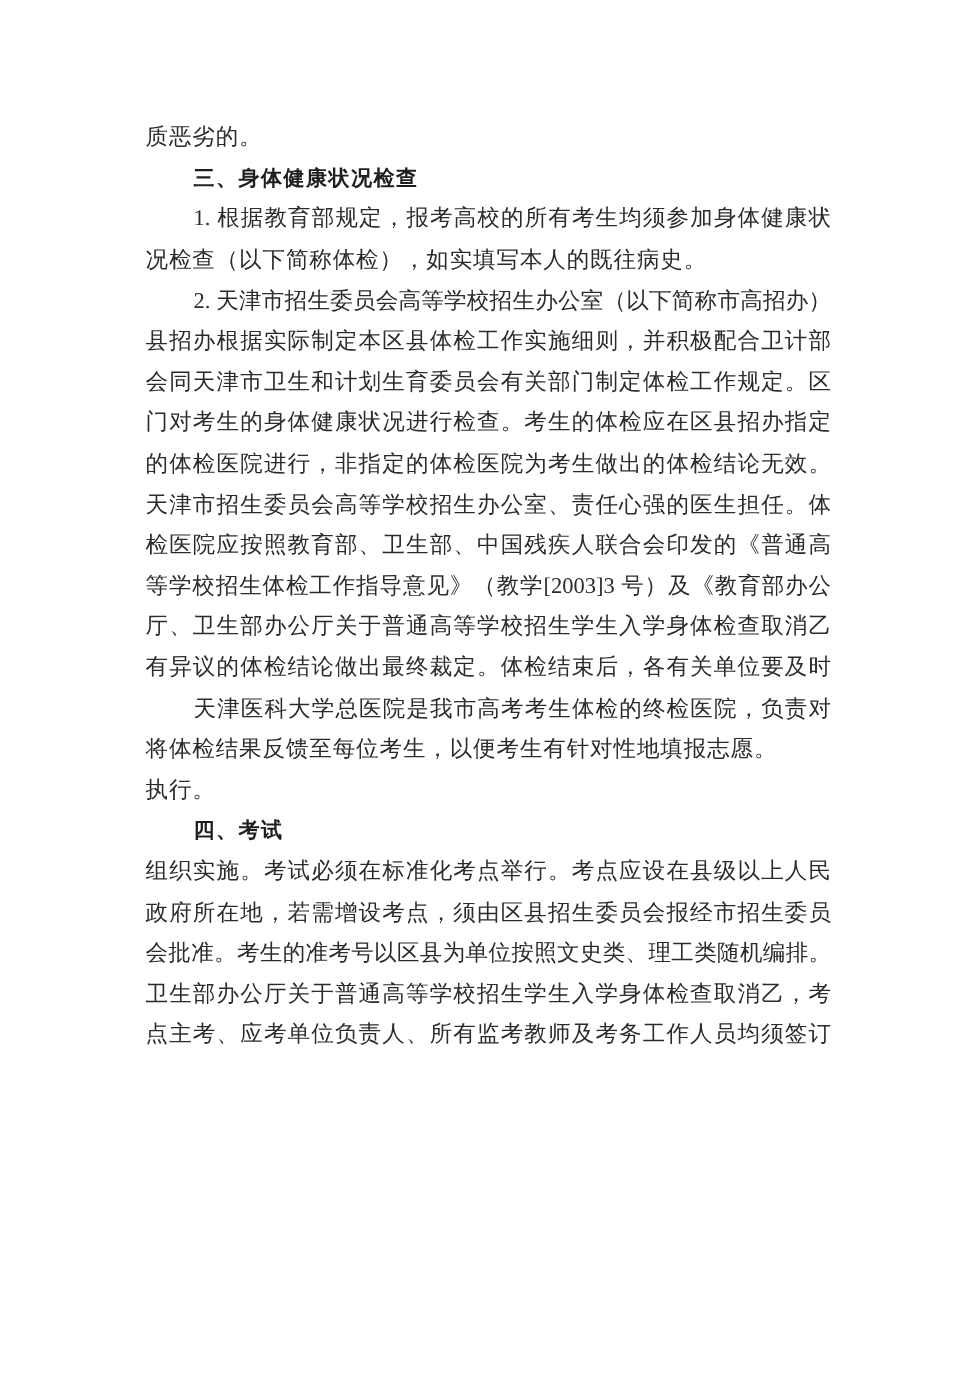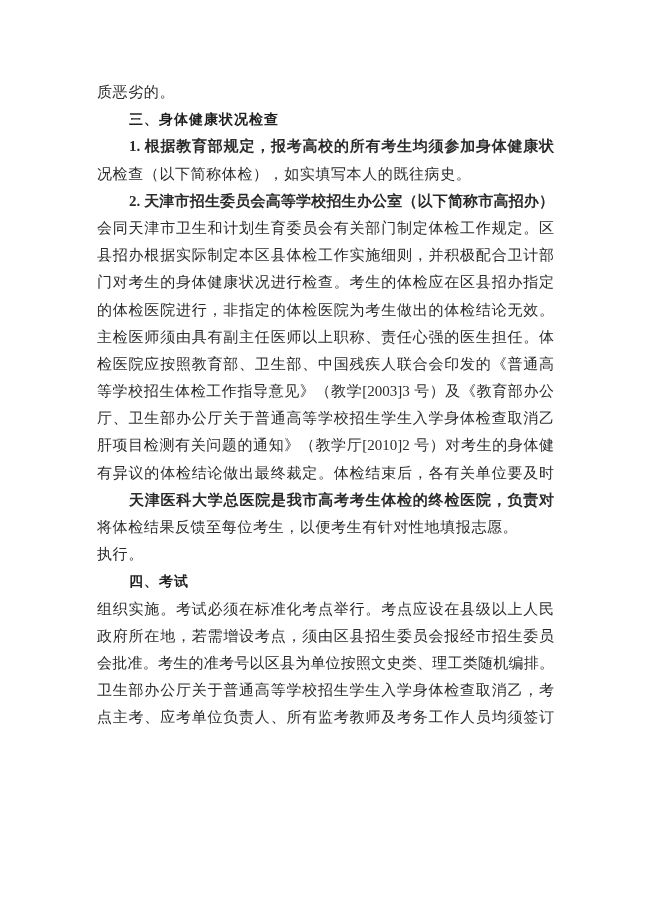--- a/index.html
+++ b/index.html
@@ -35,21 +35,20 @@
   }
   .line.justify {
     letter-spacing: 0;
     white-space: normal;
     text-align: justify;
     text-align-last: justify;
     text-justify: inter-character;
   }
   .line.indent {
     padding-left: 32px;
-    font-weight: bold;
   }
   .line.heading {
     font-weight: bold;
     font-size: 14px;
     letter-spacing: 1px;
     color: #1f1f1f;
   }
   .footer-page-number {
     position: absolute;
     left: 95px;
@@ -88,29 +87,28 @@
 
 <div class="page">
 
   <div class="content">
 
   <div class="line">质恶劣的。</div>
       <div class="line indent heading">三、身体健康状况检查</div>
       <div class="line indent justify">1. 根据教育部规定，报考高校的所有考生均须参加身体健康状</div>
       <div class="line">况检查（以下简称体检），如实填写本人的既往病史。</div>
       <div class="line indent justify">2. 天津市招生委员会高等学校招生办公室（以下简称市高招办）</div>
+      <div class="line justify">县招办根据实际制定本区县体检工作实施细则，并积极配合卫计部</div>
       <div class="line justify">会同天津市卫生和计划生育委员会有关部门制定体检工作规定。区</div>
-      <div class="line justify">县招办根据实际制定本区县体检工作实施细则，并积极配合卫计部</div>
       <div class="line justify">门对考生的身体健康状况进行检查。考生的体检应在区县招办指定</div>
       <div class="line justify">的体检医院进行，非指定的体检医院为考生做出的体检结论无效。</div>
-      <div class="line justify">主检医师须由具有副主任医师以上职称、责任心强的医生担任。体</div>
+      <div class="line justify">天津市招生委员会高等学校招生办公室、责任心强的医生担任。体</div>
       <div class="line justify">检医院应按照教育部、卫生部、中国残疾人联合会印发的《普通高</div>
       <div class="line justify">等学校招生体检工作指导意见》（教学[2003]3 号）及《教育部办公</div>
       <div class="line justify">厅、卫生部办公厅关于普通高等学校招生学生入学身体检查取消乙</div>
-      <div class="line justify">肝项目检测有关问题的通知》（教学厅[2010]2 号）对考生的身体健</div>
       <div class="line justify">有异议的体检结论做出最终裁定。体检结束后，各有关单位要及时</div>
       <div class="line indent justify">天津医科大学总医院是我市高考考生体检的终检医院，负责对</div>
       <div class="line">将体检结果反馈至每位考生，以便考生有针对性地填报志愿。</div>
       <div class="line">执行。</div>
       <div class="line indent heading">四、考试</div>
       <div class="line justify">组织实施。考试必须在标准化考点举行。考点应设在县级以上人民</div>
       <div class="line justify">政府所在地，若需增设考点，须由区县招生委员会报经市招生委员</div>
       <div class="line justify">会批准。考生的准考号以区县为单位按照文史类、理工类随机编排。</div>
       <div class="line justify">卫生部办公厅关于普通高等学校招生学生入学身体检查取消乙，考</div>
       <div class="line justify">点主考、应考单位负责人、所有监考教师及考务工作人员均须签订</div>

